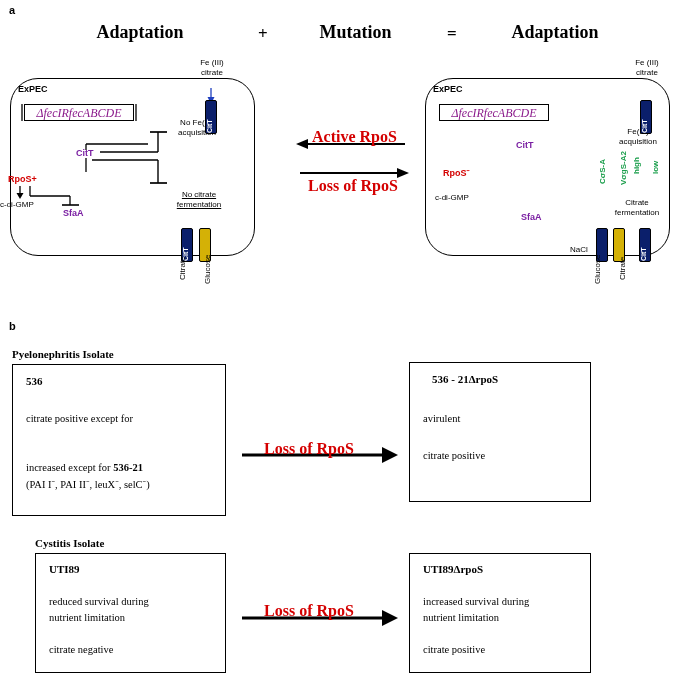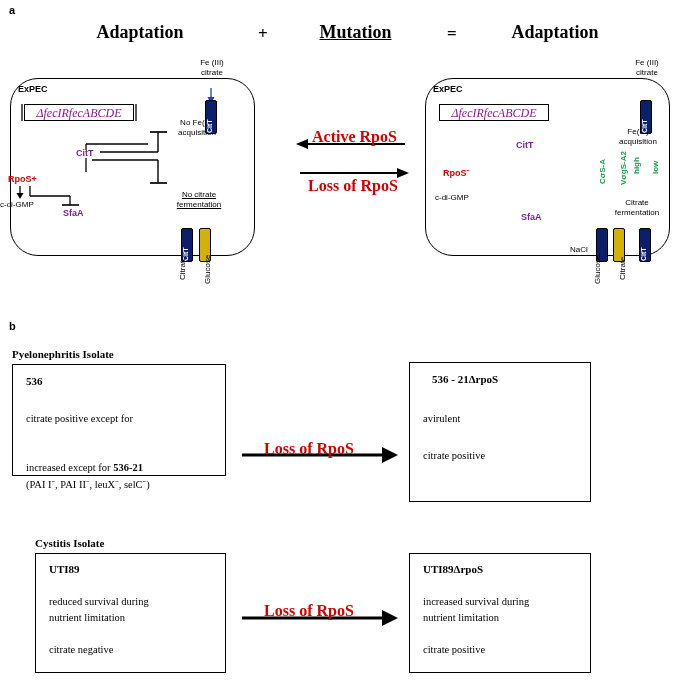--- a/index.html
+++ b/index.html
@@ -48,21 +48,21 @@
   .transporter{position:absolute;border:1px solid #000;box-sizing:border-box;border-radius:2px;}
   .tr-label{font-size:7px;font-weight:bold;font-family:"Liberation Sans",sans-serif;}
 </style>
 </head>
 <body>
 
 <div class="abs panel-letter" style="left:9px;top:4px;">a</div>
 
 <div class="abs eq-title" style="left:60px;top:22px;width:160px;text-align:center;">Adaptation</div>
 <div class="abs eq-op" style="left:258px;top:24px;">+</div>
-<div class="abs eq-title" style="left:288px;top:22px;width:135px;text-align:center;text-decoration:underline;">Mutation</div>
+<div class="abs eq-title" style="left:288px;top:22px;width:135px;text-align:center;">Mutation</div>
 <div class="abs eq-op" style="left:447px;top:24px;">=</div>
 <div class="abs eq-title" style="left:480px;top:22px;width:150px;text-align:center;">Adaptation</div>
 
 <div class="cell" style="left:10px;top:78px;width:245px;height:178px;"></div>
 <div class="abs cell-label" style="left:18px;top:84px;">ExPEC</div>
 
 <div class="gene-box" style="left:24px;top:104px;width:110px;height:17px;">
   <div class="gene-text" style="padding-top:2px;">ΔfecIRfecABCDE</div>
 </div>
 
@@ -204,21 +204,21 @@
 <div class="transporter" style="left:639px;top:228px;width:12px;height:34px;background:#0b1f6b;"></div>
 <div class="abs tr-label vtext-r" style="left:640px;top:231px;height:30px;color:#fff;">CitT</div>
 
 <div class="abs t8 sans vtext-r" style="left:593px;top:246px;height:38px;">Glucose</div>
 <div class="abs t8 sans vtext-r" style="left:618px;top:246px;height:34px;">Citrate</div>
 
 <div class="abs panel-letter" style="left:9px;top:320px;">b</div>
 
 <div class="abs box-title" style="left:12px;top:348px;">Pyelonephritis Isolate</div>
 
-<div class="outline-box" style="left:12px;top:364px;width:214px;height:112px;">
+<div class="outline-box" style="left:12px;top:364px;width:214px;height:152px;">
   <div class="abs box-title" style="left:13px;top:10px;">536</div>
   <div class="abs box-body" style="left:13px;top:46px;width:192px;">citrate positive except for</div>
   <div class="abs box-body" style="left:13px;top:95px;width:195px;">
     <span>increased except for </span><span class="bold">536-21</span>
   </div>
   <div class="abs box-body" style="left:13px;top:112px;width:200px;">(PAI I⁻, PAI II⁻, leuX⁻, selC⁻)</div>
 </div>
 
 <div class="abs arrow-label" style="left:264px;top:440px;">Loss of RpoS</div>
 

